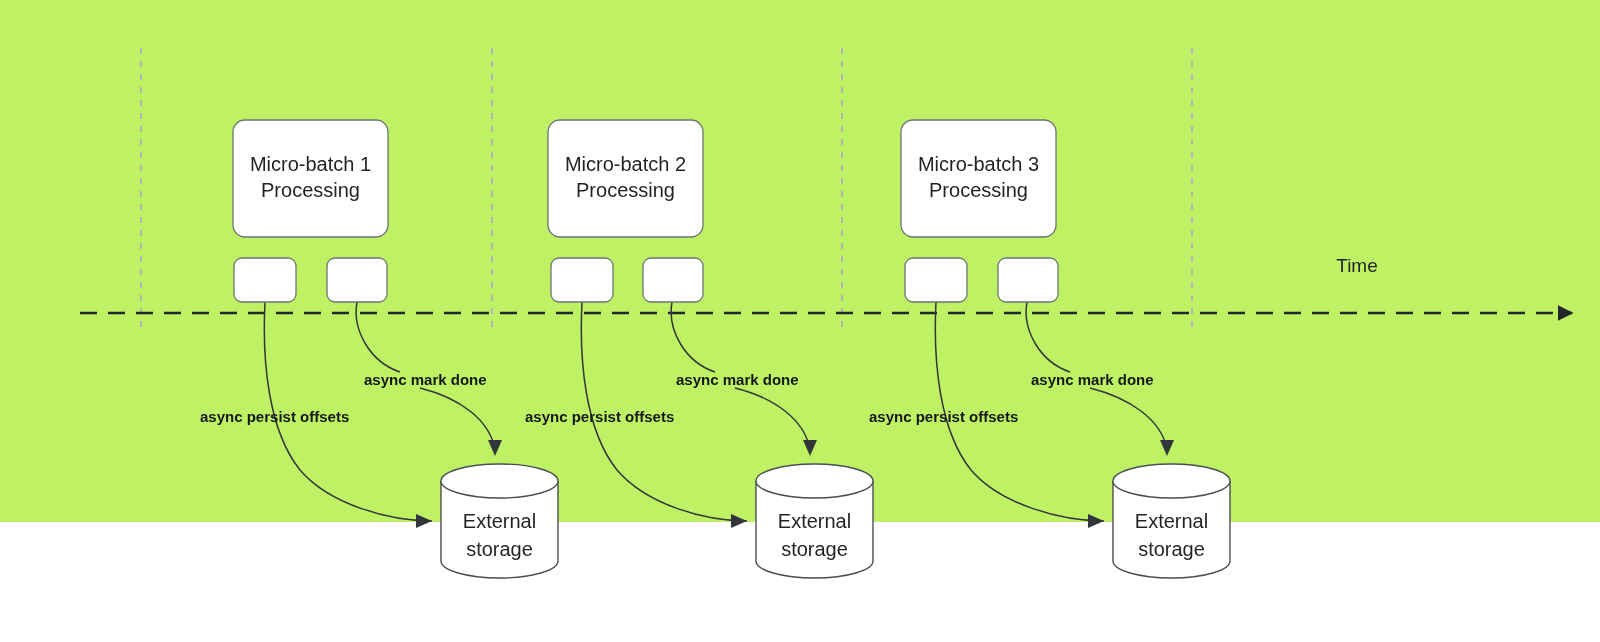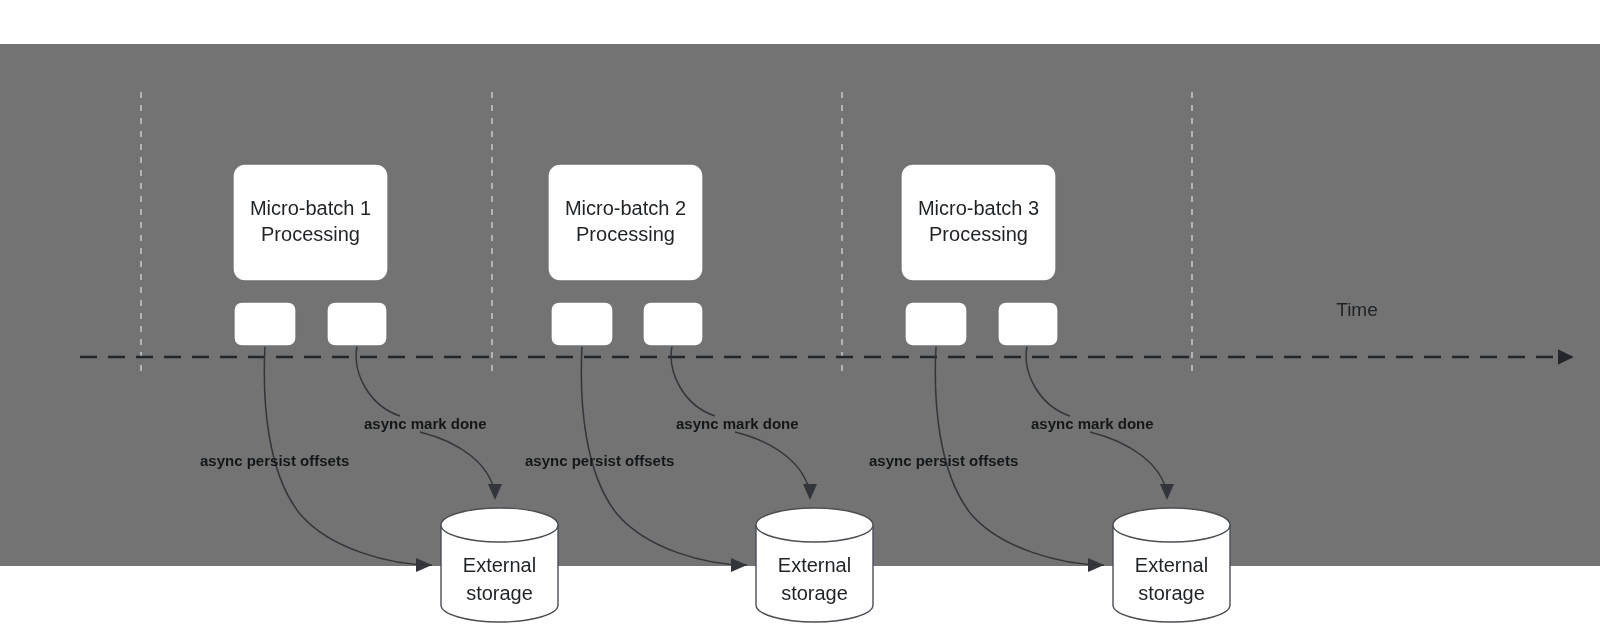--- a/index.html
+++ b/index.html
@@ -10,22 +10,21 @@
   body {
     width: 1600px;
     height: 642px;
     overflow: hidden;
     font-family: "Liberation Sans", sans-serif;
   }
   #canvas {
     position: relative;
     width: 1600px;
     height: 522px;
-    background: #737373;
-    margin-top: 44px;
+    background: #bef264;
   }
   svg#diagram {
     position: absolute;
     top: 0; left: 0;
     width: 1600px;
     height: 642px;
   }
   .shape-stroke {
     fill: #ffffff;
     stroke: #6e7377;

